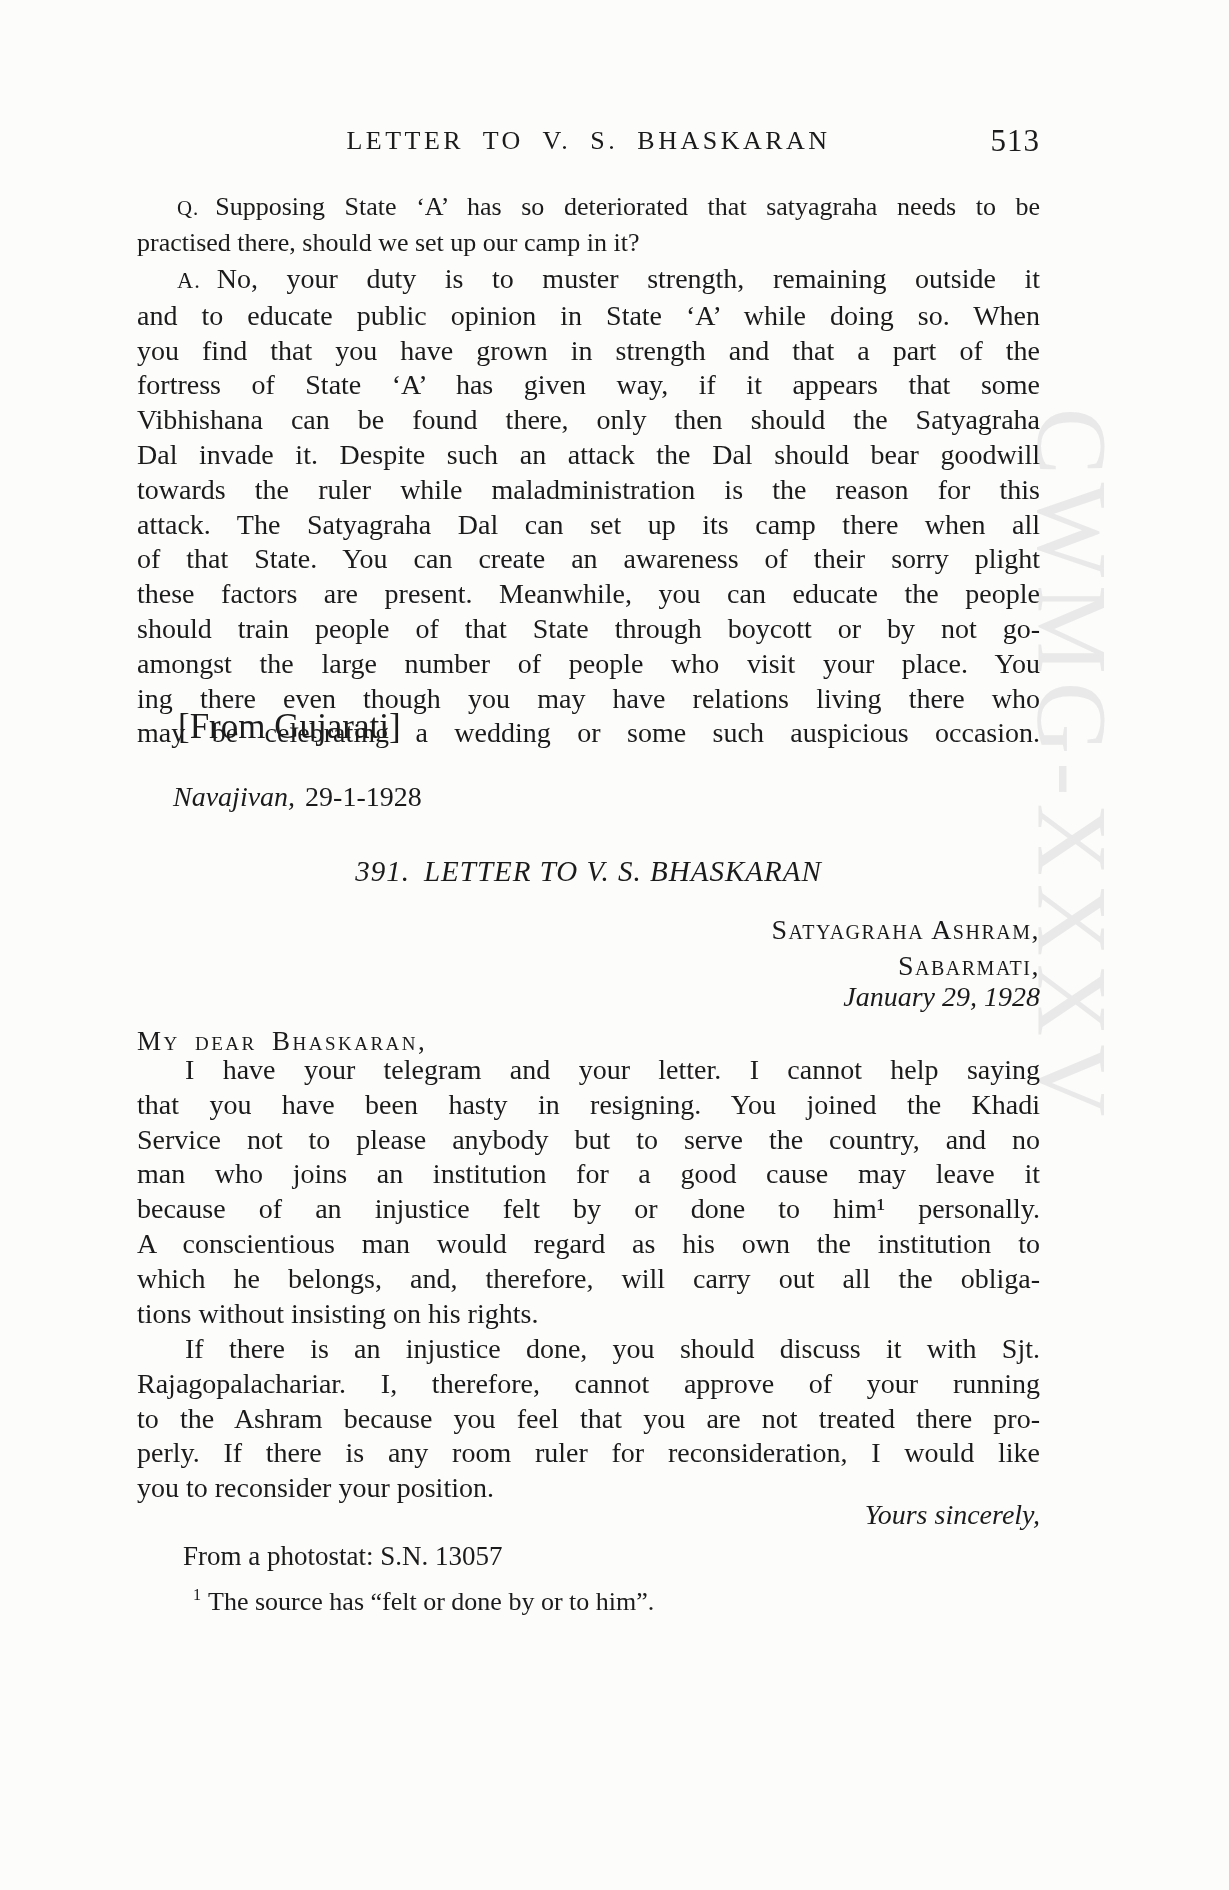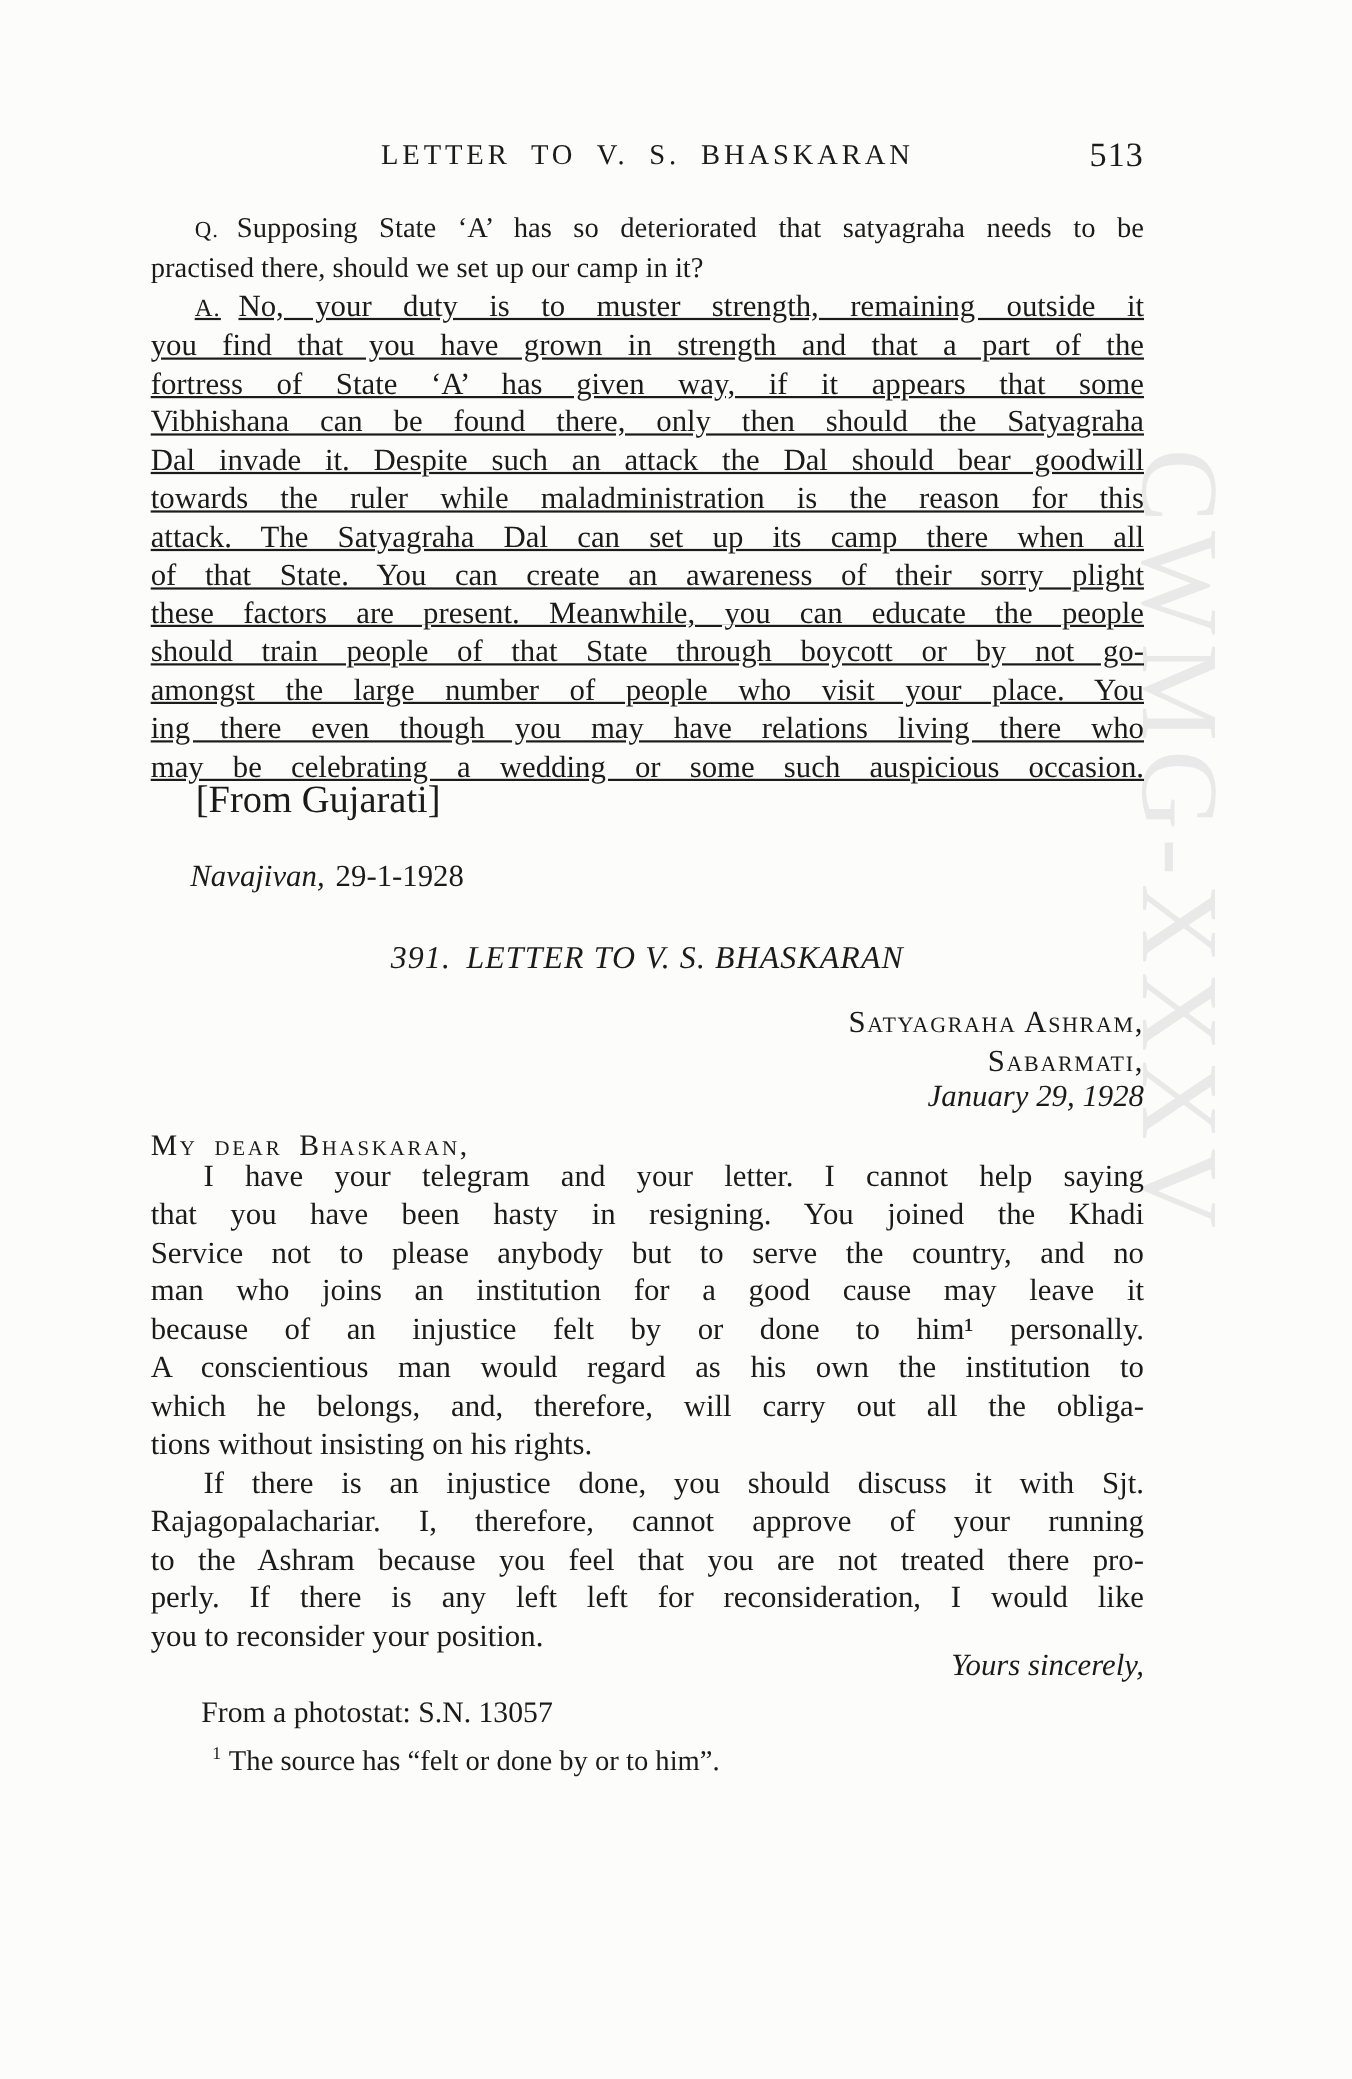--- a/index.html
+++ b/index.html
@@ -24,21 +24,21 @@
   .qa-label { font-size: 80%; letter-spacing: 1px; margin-right: 16px; }
   .it { font-style: italic; }
 
   
   #running-head { top: 126px; height: 42px; }
   .rh-title { position: absolute; left: 0; right: 0; text-align: center;
               font-size: 26px; letter-spacing: 3.5px; word-spacing: 9px; }
   .rh-page { position: absolute; right: 0; top: -3px; font-size: 31px; letter-spacing: 1px; }
 
   #q-block { top: 190px; font-size: 26px; line-height: 34.5px; }
-  #a-block { top: 262px; font-size: 28px; line-height: 34.8px; text-decoration: underline; }
+  #a-block { top: 262px; font-size: 28px; line-height: 34.8px; }
 
   #gujarati-note { top: 707px; font-size: 35px; padding-left: 41px; }
   #source-line { top: 781px; font-size: 28px; padding-left: 36px; }
   #source-line .date { margin-left: 10px; }
 
   #letter-heading { top: 855px; text-align: center; font-style: italic;
                     font-size: 29px; letter-spacing: 1px; }
   #letter-heading .num { margin-right: 14px; }
 
   #place-1 { top: 914px; text-align: right; font-variant: small-caps;
@@ -87,20 +87,21 @@
     <div class="tline ind40">
       <span class="qa-label">Q.</span><span>Supposing State ‘A’ has so deteriorated that satyagraha needs to be</span>
     </div>
   <div class="tline jlast">practised there, should we set up our camp in it?</div>
     </div>
 
   <div id="a-block" class="abs col">
     <div class="tline ind40">
       <span class="qa-label">A.</span><span>No, your duty is to muster strength, remaining outside it</span>
     </div>
+  <div class="tline">and to educate public opinion in State ‘A’ while doing so.  When</div>
       <div class="tline">you find that you have grown in strength and that a part of the</div>
       <div class="tline">fortress of State ‘A’ has given way, if it appears that some</div>
       <div class="tline">Vibhishana can be found there, only then should the Satyagraha</div>
       <div class="tline">Dal invade it.  Despite such an attack the Dal should bear goodwill</div>
       <div class="tline">towards the ruler while maladministration is the reason for this</div>
       <div class="tline">attack.  The Satyagraha Dal can set up its camp there when all</div>
       <div class="tline">of that State.  You can create an awareness of their sorry plight</div>
       <div class="tline">these factors are present.  Meanwhile, you can educate the people</div>
       <div class="tline">should train people of that State through boycott or by not go-</div>
       <div class="tline">amongst the large number of people who visit your place.  You</div>
@@ -132,21 +133,21 @@
       <div class="tline">because of an injustice felt by or done to him¹ personally.</div>
       <div class="tline">A conscientious man would regard as his own the institution to</div>
       <div class="tline">which he belongs, and, therefore, will carry out all the obliga-</div>
       <div class="tline jlast">tions without insisting on his rights.</div>
     </div>
 
   <div id="para-2" class="abs col">
     <div class="tline ind48">If there is an injustice done, you should discuss it with Sjt.</div>
   <div class="tline">Rajagopalachariar.  I, therefore, cannot approve of your running</div>
       <div class="tline">to the Ashram because you feel that you are not treated there pro-</div>
-      <div class="tline">perly.  If there is any left left for reconsideration, I would like</div>
+      <div class="tline">perly.  If there is any room ruler for reconsideration, I would like</div>
       <div class="tline jlast">you to reconsider your position.</div>
     </div>
 
   <div id="closing" class="abs col">Yours sincerely,</div>
 
   <div id="provenance" class="abs col">From a photostat: S.N. 13057</div>
 
   <div id="footnote" class="abs col">
     <span class="fn-sup">1</span><span>The source has “felt or done by or to him”.</span>
   </div>

